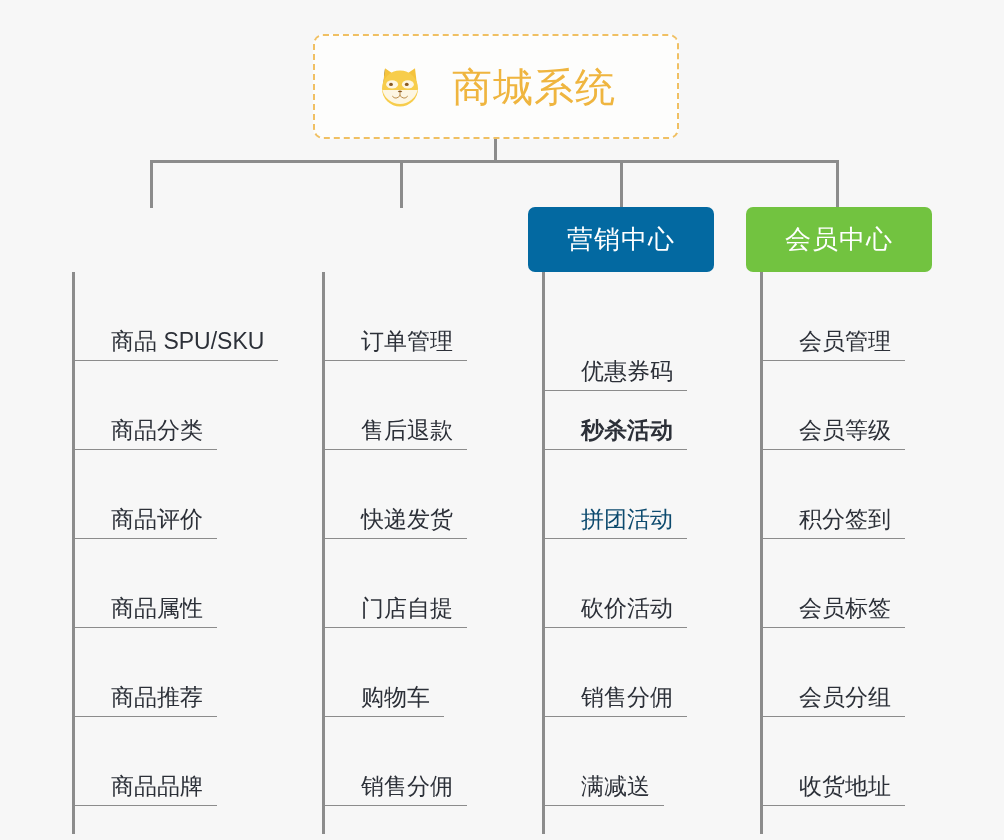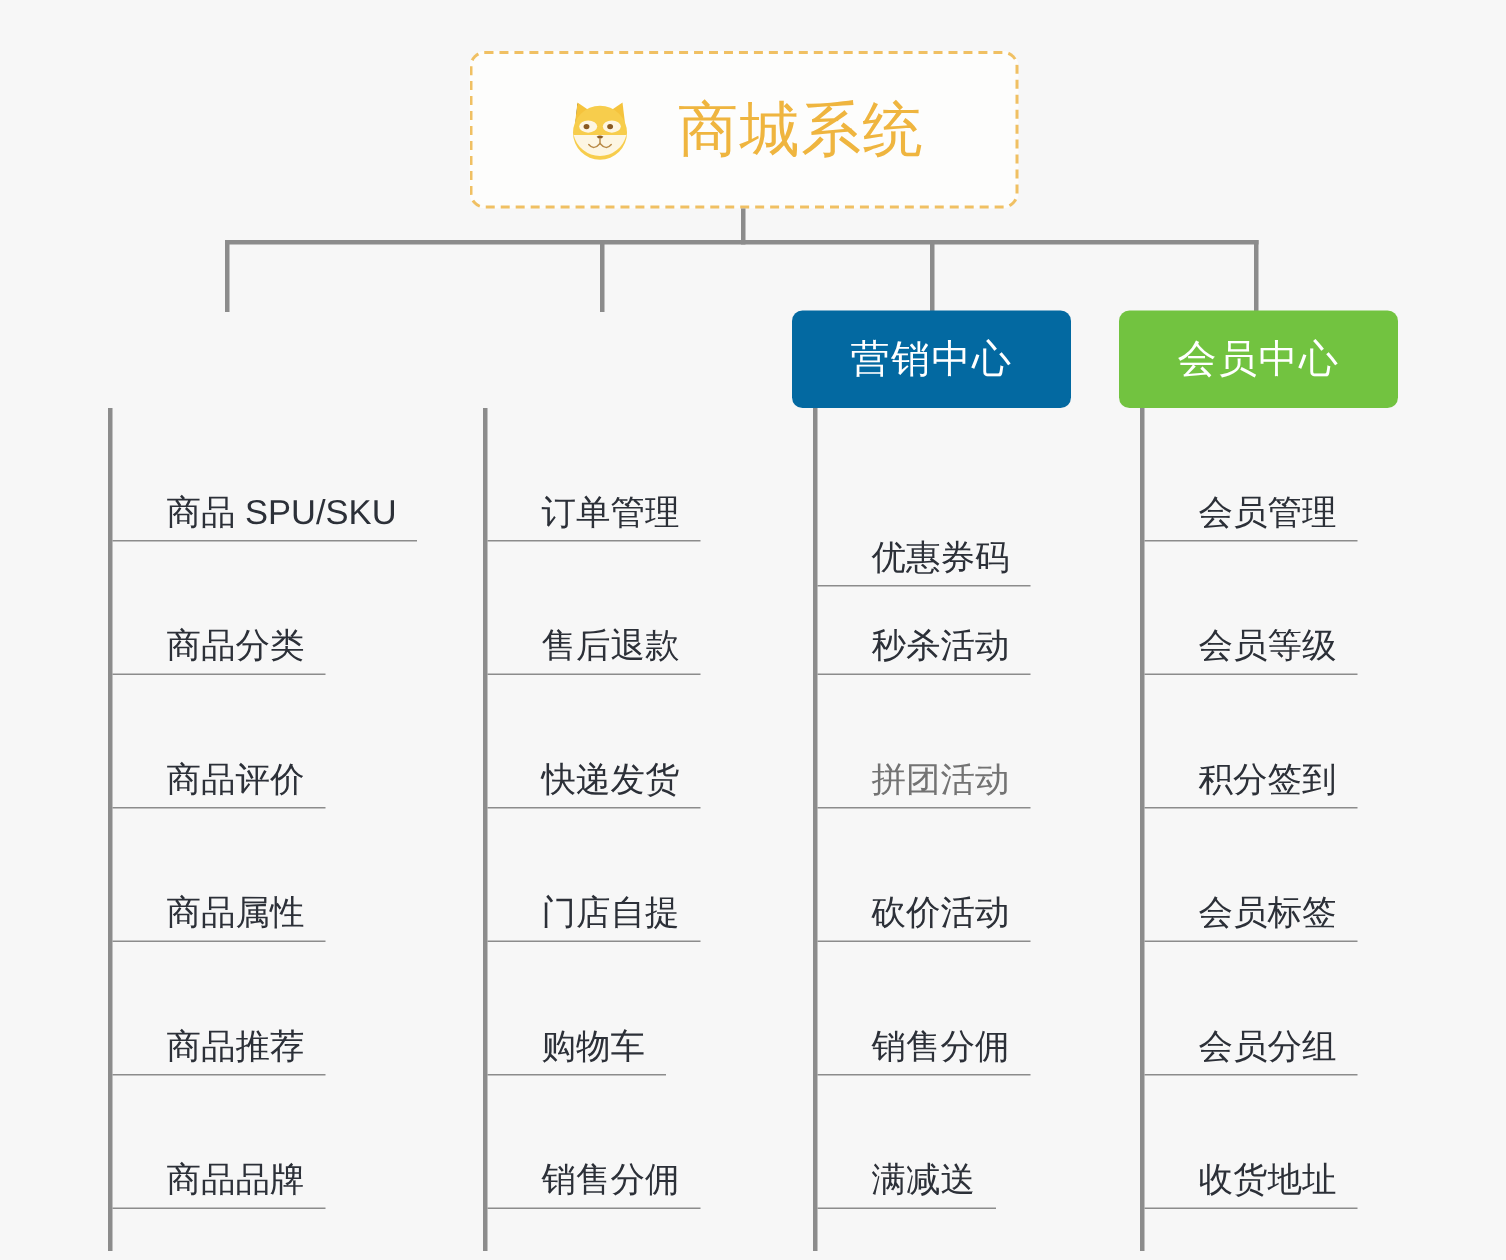--- a/index.html
+++ b/index.html
@@ -197,24 +197,24 @@
 
   <div class="cat-box" style="left: 528px; background: #0369a1;">
     <span>营销中心</span>
   </div>
   <div class="branch" style="left:542px;">
     <div class="spine" style="height: 562px; background: rgb(140, 140, 140);"></div>
     <div class="leaf" style="top:0px;margin-top:30px;">
       <span class="leaf-inner" style="color: rgb(44, 48, 56); border-bottom-color: rgb(140, 140, 140);">优惠券码</span>
     </div>
     <div class="leaf" style="top:89px;">
-      <span class="leaf-inner" style="color: rgb(44, 48, 56); border-bottom-color: rgb(140, 140, 140);">秒杀活动</span>
-    </div>
-    <div class="leaf" style="top:178px;">
-      <span class="leaf-inner" style="color: #737373; border-bottom-color: rgb(140, 140, 140); padding-left: 36px;">拼团活动</span>
+      <span class="leaf-inner" style="color: rgb(44, 48, 56); border-bottom-color: rgb(140, 140, 140); font-weight: bold;">秒杀活动</span>
+    </div>
+    <div class="leaf" style="top:178px;">
+      <span class="leaf-inner" style="color: #0c4a6e; border-bottom-color: rgb(140, 140, 140); padding-left: 36px;">拼团活动</span>
     </div>
     <div class="leaf" style="top:267px;">
       <span class="leaf-inner" style="color: rgb(44, 48, 56); border-bottom-color: rgb(140, 140, 140);">砍价活动</span>
     </div>
     <div class="leaf" style="top:356px;">
       <span class="leaf-inner" style="color: rgb(44, 48, 56); border-bottom-color: rgb(140, 140, 140);">销售分佣</span>
     </div>
     <div class="leaf" style="top:445px;">
       <span class="leaf-inner" style="color: rgb(44, 48, 56); border-bottom-color: rgb(140, 140, 140);">满减送</span>
     </div>

